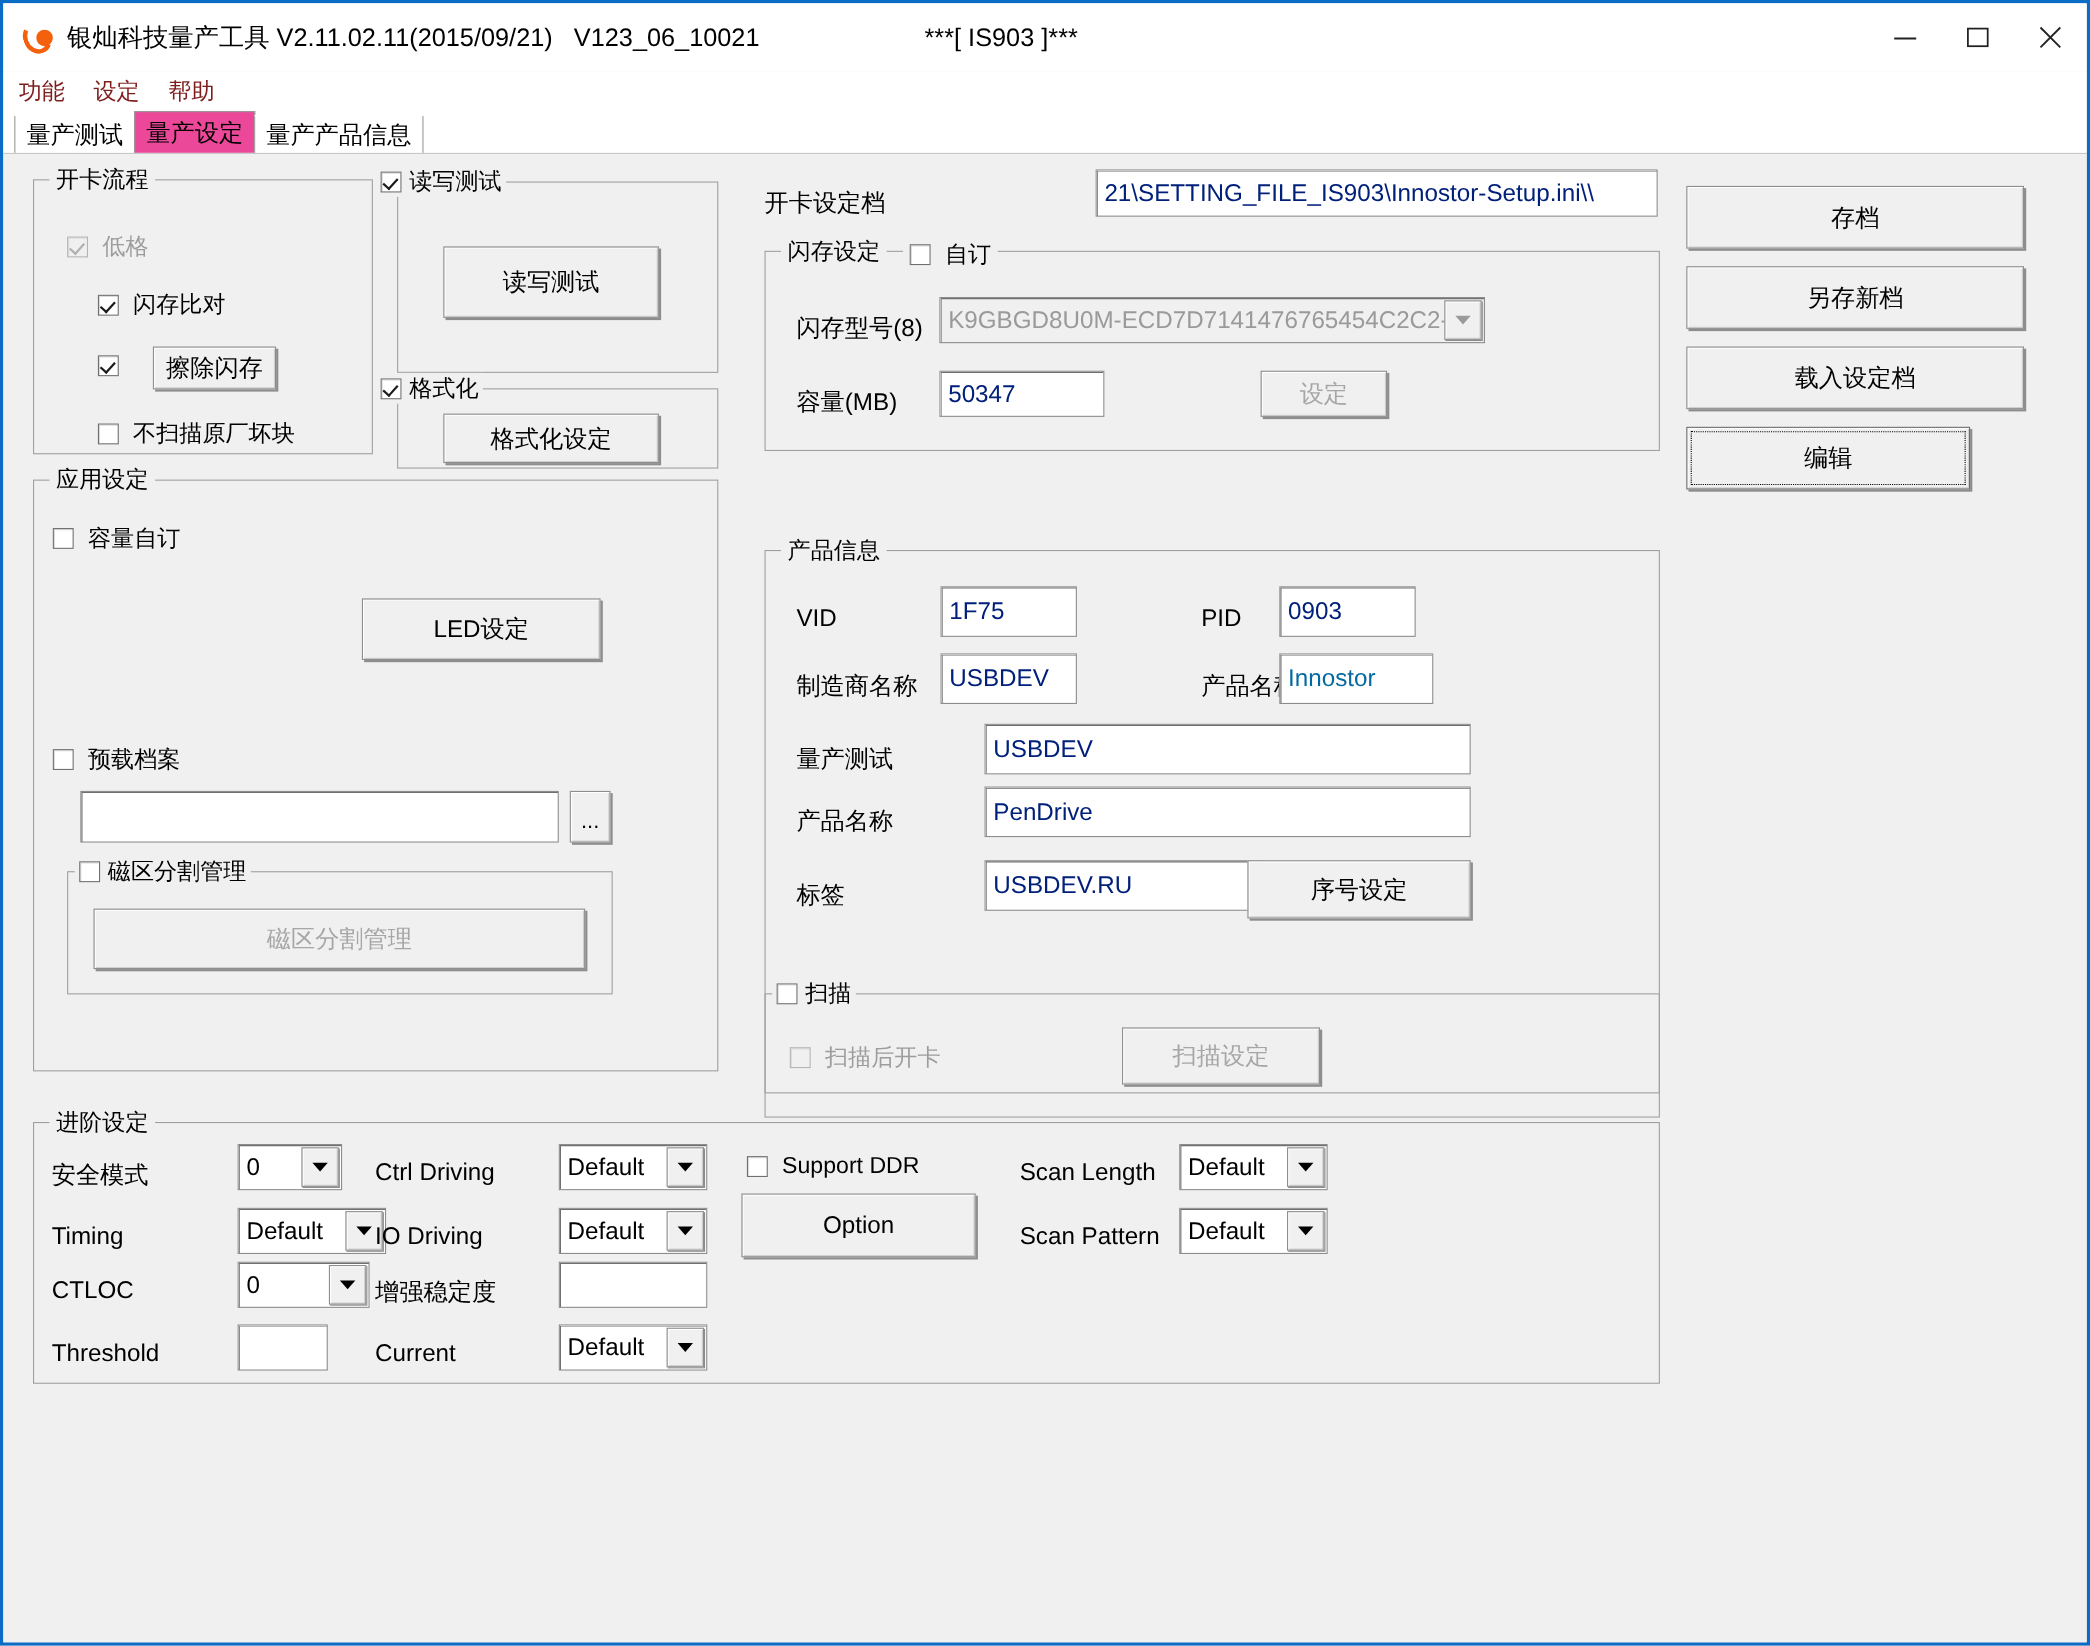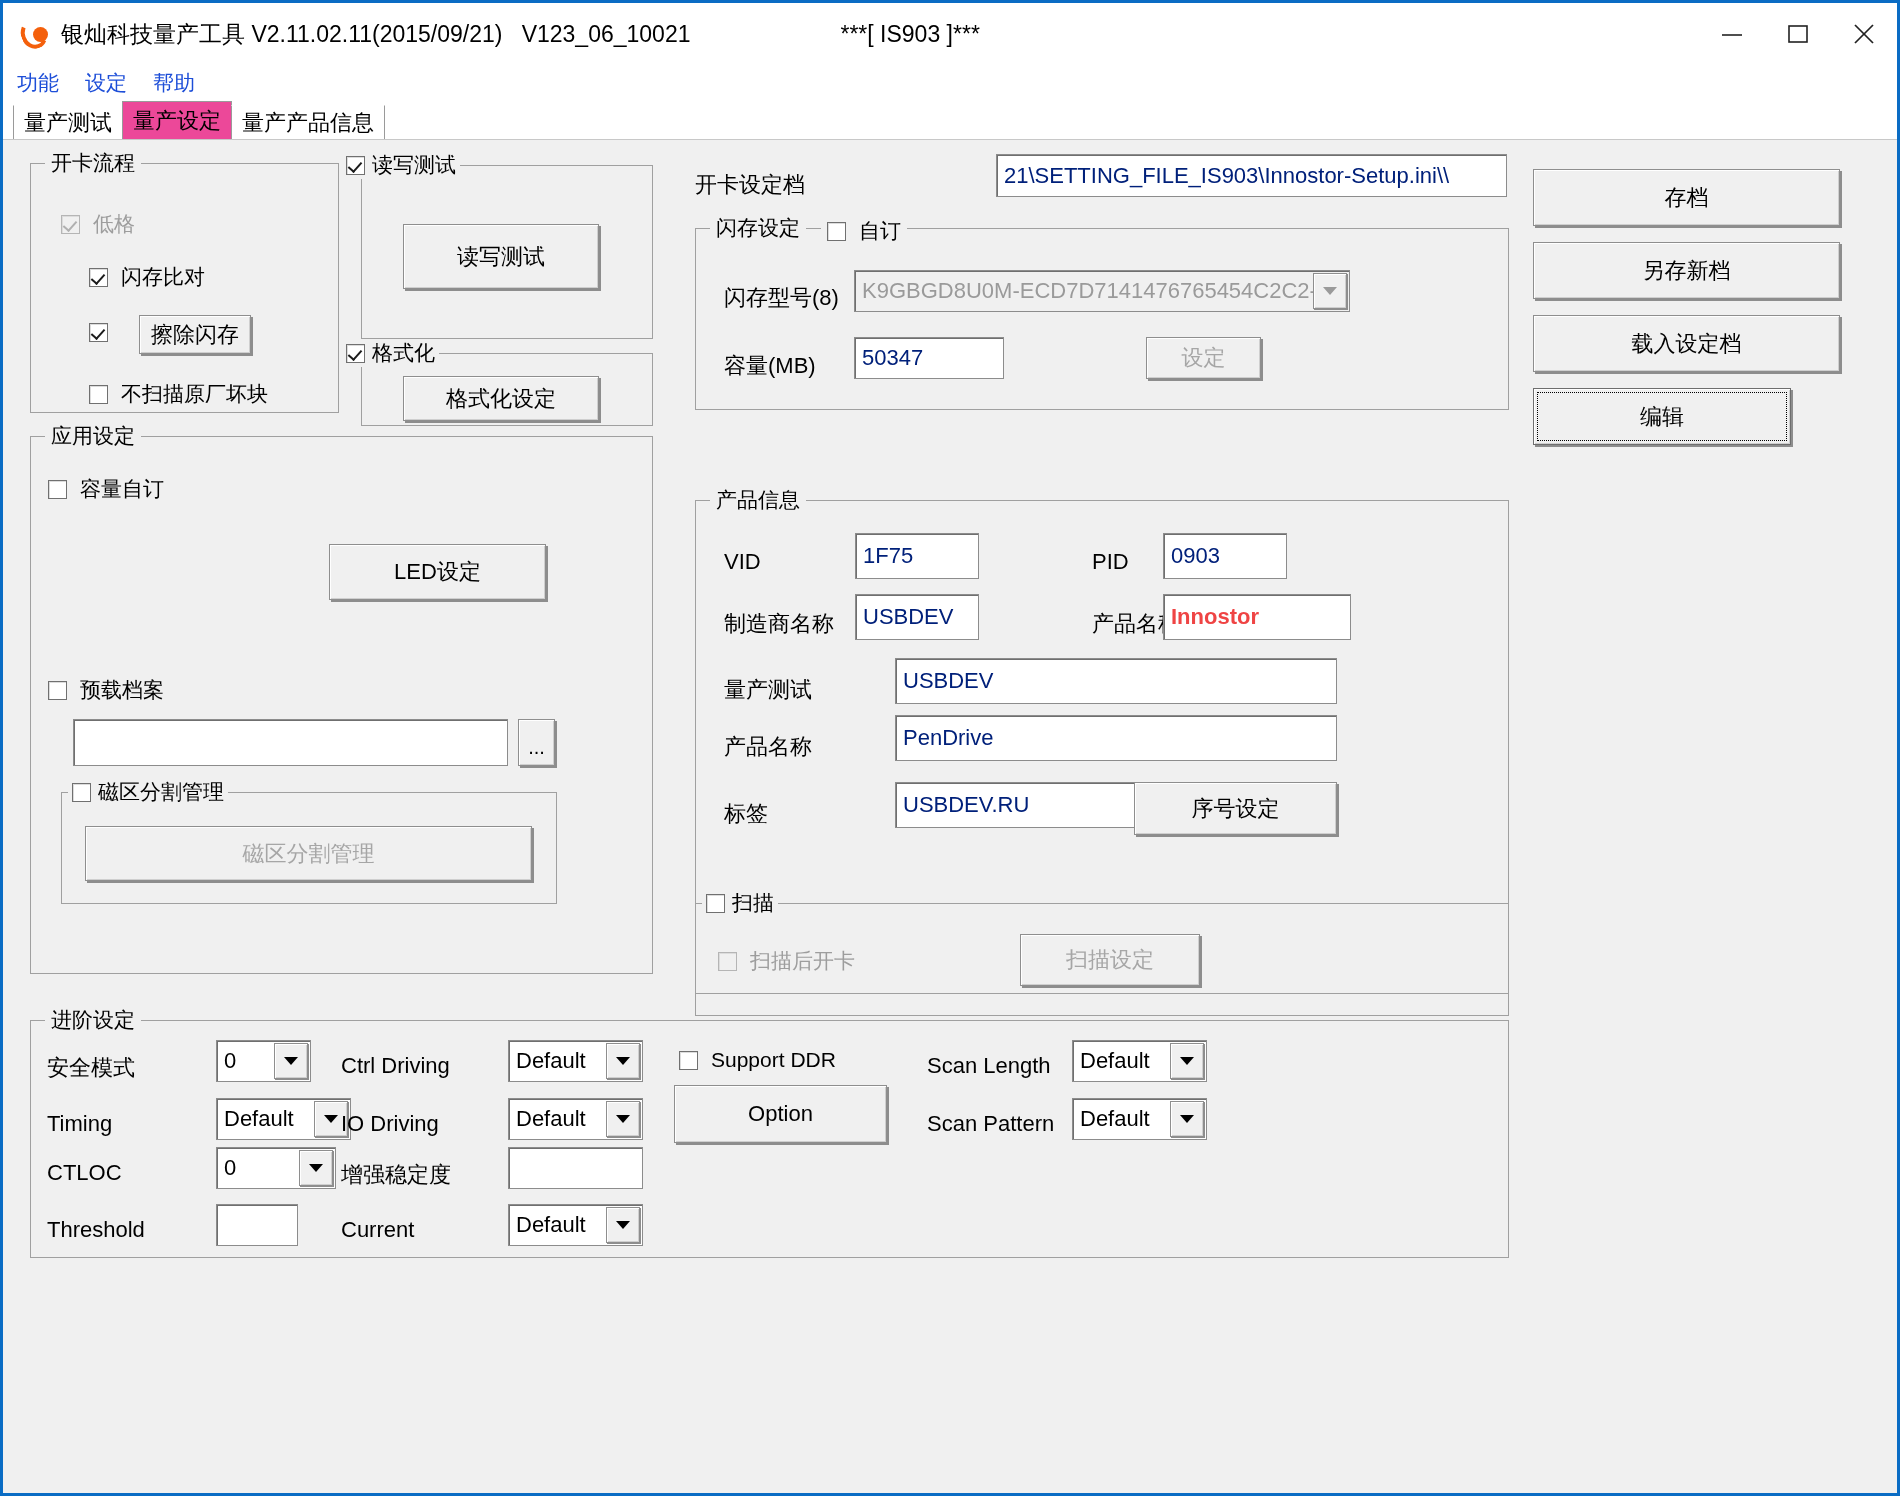--- a/index.html
+++ b/index.html
@@ -37,21 +37,21 @@
     position:absolute;left:12px;top:8px;width:15px;height:15px;
     border-radius:50%;background:#f4600c;
   }
   .title-text{font-size:23px;color:#000;white-space:pre;text-align:center;}
   .title-chip{font-size:23px;color:#000;margin-left:150px;white-space:pre;}
   .wincontrols{position:absolute;right:0;top:0;height:62px;display:flex;}
   .wc{width:66px;height:62px;display:flex;align-items:center;justify-content:center;}
   .wc svg{display:block;}
   
   .menubar{height:36px;display:flex;align-items:center;background:#ffffff;padding-left:14px;}
-  .menu-item{font-size:21px;margin-right:26px;color:#1d4ed8;}
+  .menu-item{font-size:21px;margin-right:26px;color:#7f1d1d;}
   
   .tabstrip{position:relative;height:38px;background:#ffffff;padding-left:10px;display:flex;align-items:flex-end;}
   .tab{
     height:34px;line-height:34px;padding:0 10px;font-size:22px;
     border-left:1px solid #9a9a9a;border-right:1px solid #9a9a9a;border-top:1px solid #ffffff;
     background:#ffffff;box-sizing:border-box;margin-right:-1px;
   }
   .tab.active{
     background:#ec4899;border:1px solid #9a9a9a;border-bottom:none;
     height:38px;line-height:38px;font-weight:normal;
@@ -269,21 +269,21 @@
       <div class="glabel">产品信息</div>
 
       <div class="lbl" style="left:28px;top:48px;">VID</div>
       <div class="tf" style="left:159px;top:32px;width:124px;height:46px;color:#00207a;">1F75</div>
       <div class="lbl" style="left:396px;top:48px;">PID</div>
       <div class="tf" style="left:467px;top:32px;width:124px;height:46px;color:#00207a;">0903</div>
 
       <div class="lbl" style="left:28px;top:108px;">制造商名称</div>
       <div class="tf" style="left:159px;top:93px;width:124px;height:46px;color:#00207a;">USBDEV</div>
       <div class="lbl" style="left:396px;top:108px;">产品名称</div>
-      <div class="tf" style="left:467px;top:93px;width:188px;height:46px;color:#ef4444;font-weight:bold;">Innostor</div>
+      <div class="tf" style="left:467px;top:93px;width:140px;height:46px;color:#0369a1;">Innostor</div>
 
       <div class="lbl" style="left:28px;top:174px;">量产测试</div>
       <div class="tf" style="left:199px;top:157px;width:442px;height:46px;color:#00207a;">USBDEV</div>
 
       <div class="lbl" style="left:28px;top:231px;">产品名称</div>
       <div class="tf" style="left:199px;top:214px;width:442px;height:46px;color:#00207a;">PenDrive</div>
 
       <div class="lbl" style="left:28px;top:298px;">标签</div>
       <div class="tf" style="left:199px;top:281px;width:255px;height:46px;color:#00207a;">USBDEV.RU</div>
       <div class="btn" style="left:438px;top:281px;width:203px;height:53px;">序号设定</div>

